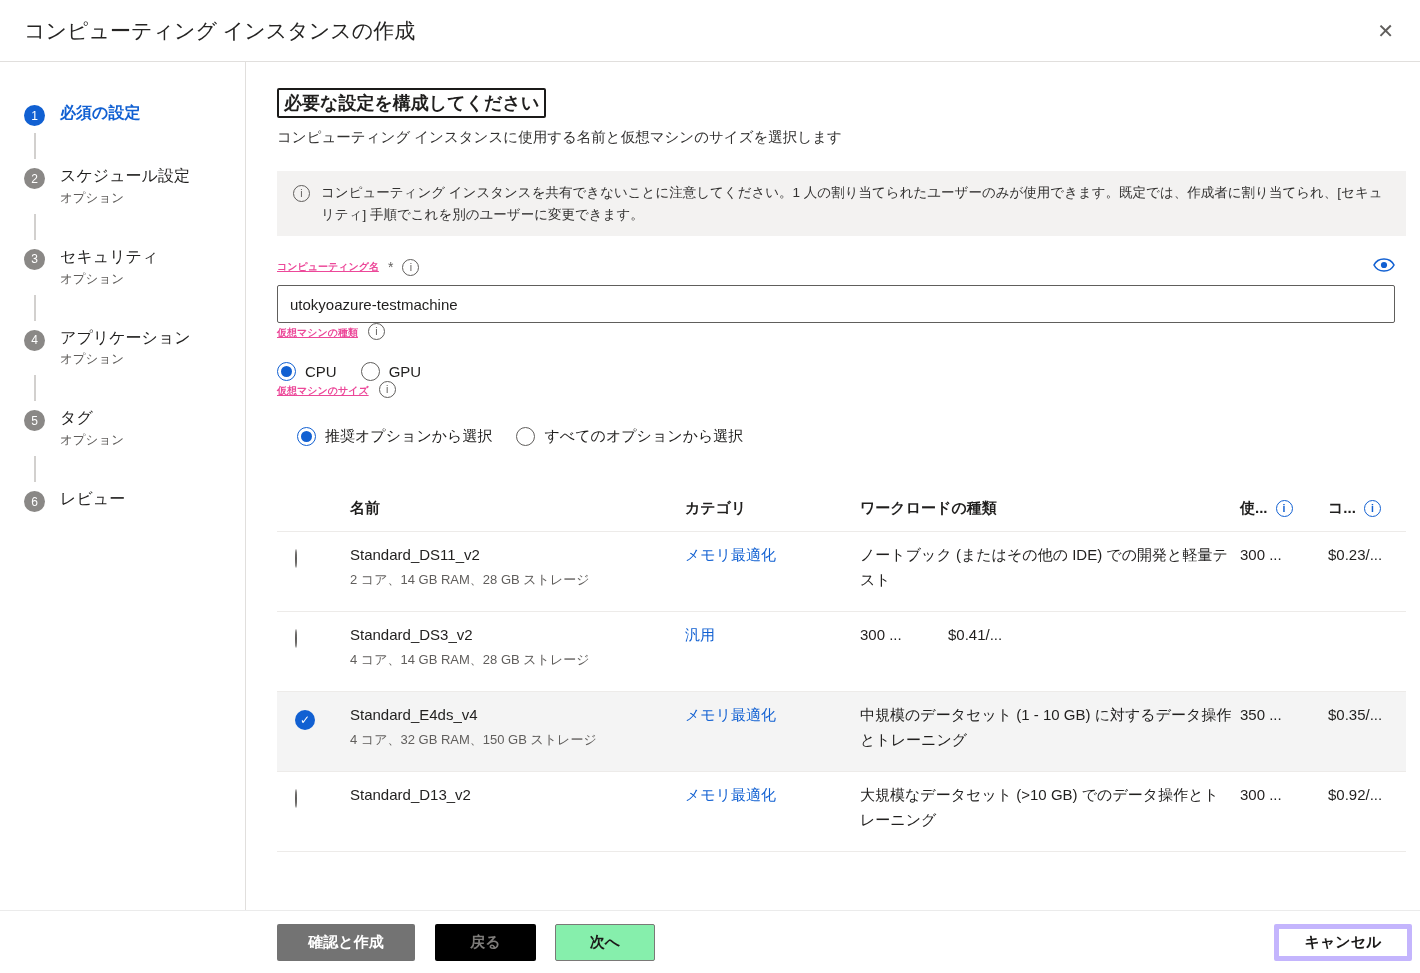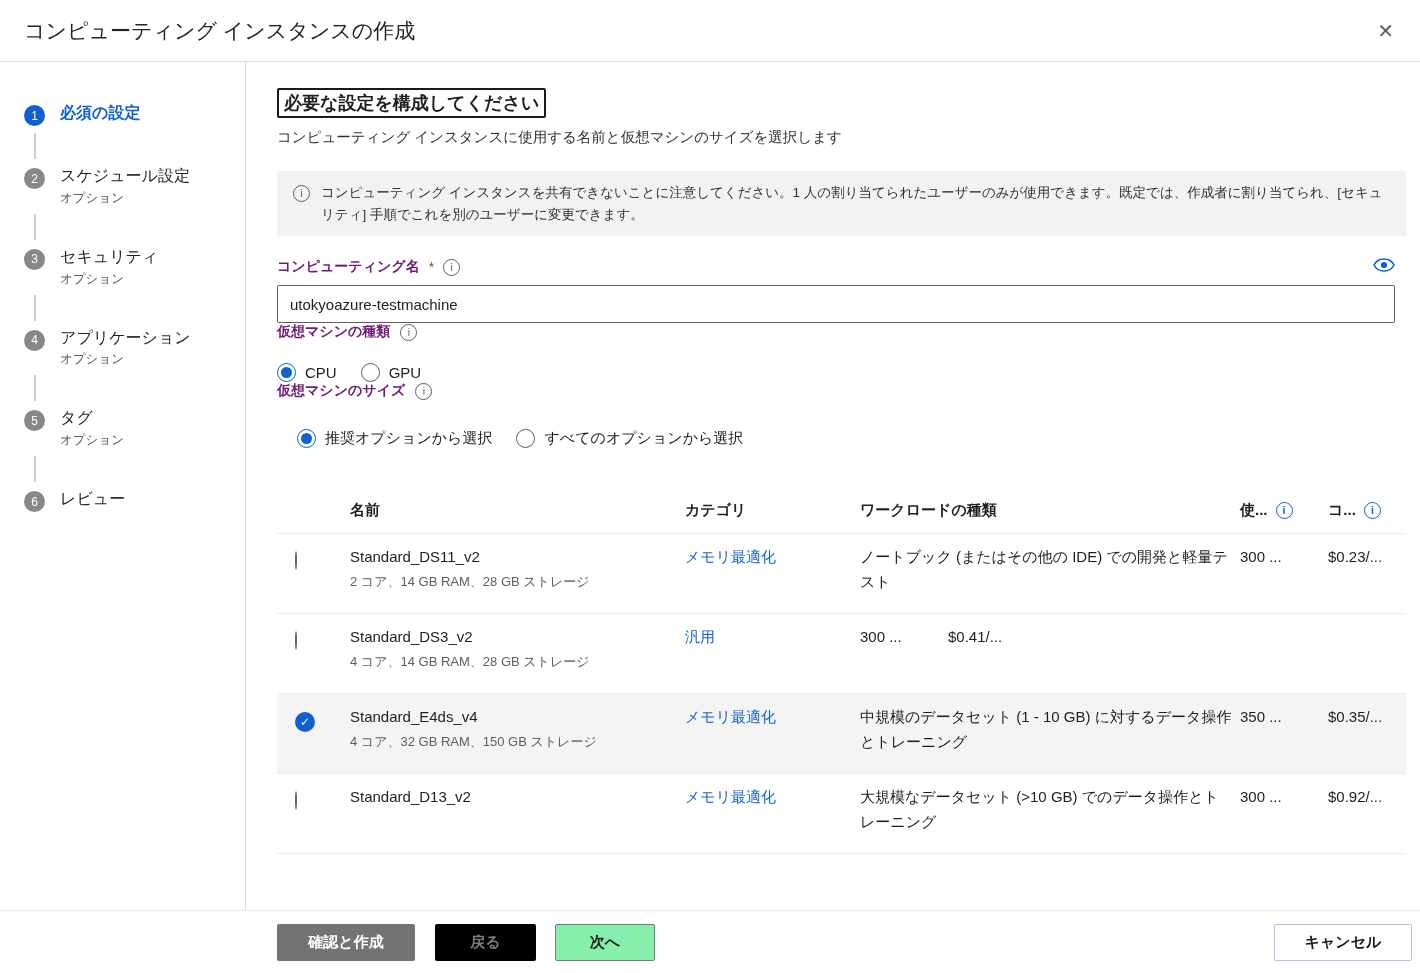--- a/index.html
+++ b/index.html
@@ -36,21 +36,21 @@
 
   .banner { margin-top:24px; background:#f3f2f1; padding:11px 16px; display:flex; gap:11px;
     font-size:13.5px; line-height:1.6; color:#323130; box-sizing:border-box; width:1129px; }
   .iicon { width:15px; height:15px; border:1px solid #605e5c; border-radius:50%; font-size:10.5px;
     display:inline-flex; align-items:center; justify-content:center; color:#605e5c; flex:none;
     line-height:1; }
   .iicon.blue { border-color:#1160d2; color:#1160d2; }
   .banner .iicon { margin-top:3px; }
 
   .label-row { margin-top:22px; display:flex; align-items:center; gap:9px; width:1118px; }
-  .field-label { font-size:14px; font-weight:700; color:#701a75; }
+  .field-label { font-size:10px; font-weight:700; color:#ec4899;text-decoration:underline; }
   .req { color:#605e5c; font-size:14px; }
   .spacer { flex:1; }
 
   .text-input { margin-top:9px; width:1118px; height:38px; border:1px solid #605e5c;
     border-radius:2px; font-size:15px; padding:0 12px; box-sizing:border-box; color:#201f1e;
     font-family:inherit; outline:none; display:block; background:#fff; }
 
   .sect-label { display:flex; align-items:flex-end; gap:10px; }
   .radio-row { display:flex; align-items:center; gap:24px; margin-top:22px; }
   .radio-row.indent { margin-left:20px; margin-top:29px; }
@@ -84,21 +84,21 @@
 
   
   .dlg-footer { height:63px; border-top:1px solid #ebebeb; display:flex; align-items:center;
     padding:0 8px 0 277px; box-sizing:border-box; background:#fff; position:relative; }
   .btn { height:37px; font-size:15px; font-weight:700; border-radius:2px; display:flex;
     align-items:center; justify-content:center; box-sizing:border-box; font-family:inherit;
     cursor:pointer; border:none; background:none; }
   .btn-primary { background:#737373; color:#fff; width:138px; }
   .btn-back { background:#000000; color:#7e7c7a; width:101px; margin-left:20px; }
   .btn-next { background:#86efac; border:1px solid #7a7977; color:#1b1a19; width:100px; margin-left:19px; }
-  .btn-cancel { background:#fff; border:1px solid #c4b5fd; color:#1b1a19; width:138px; margin-left:auto; }
+  .btn-cancel { background:#fff; border:5px solid #c4b5fd; color:#1b1a19; width:138px; margin-left:auto; }
 </style>
 </head>
 <body>
 
 <div class="dlg-header">
   <div class="dlg-title">コンピューティング インスタンスの作成</div>
   <div class="close-btn">✕</div>
 </div>
 
 <div class="dlg-body">

